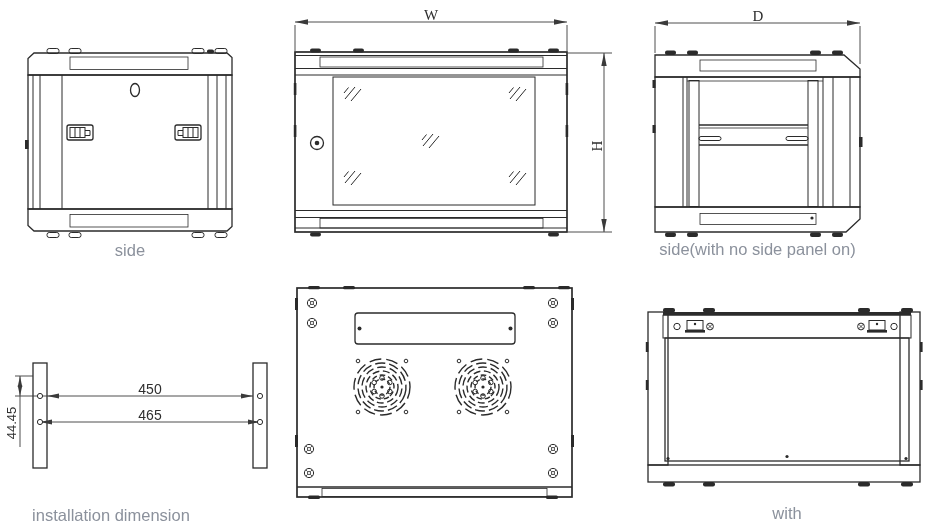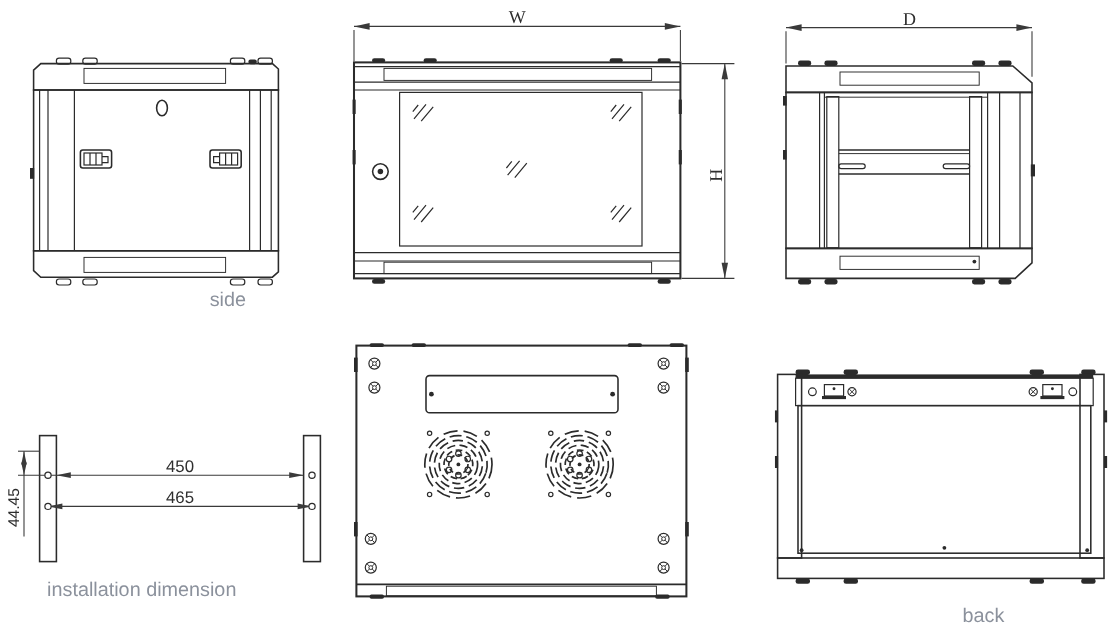--- a/index.html
+++ b/index.html
@@ -10,21 +10,21 @@
   .s1{stroke:#2b2b2b;stroke-width:1;fill:none}
   .s13{stroke:#2b2b2b;stroke-width:1.3;fill:none}
   .s16{stroke:#2b2b2b;stroke-width:1.7;fill:none}
   .fw{fill:#fff;stroke:#2b2b2b;stroke-width:1}
   .fd{fill:#2b2b2b;stroke:none}
   .dim{stroke:#3a3a3a;stroke-width:.9;fill:none}
   .arr{fill:#3a3a3a;stroke:none}
   .fan{stroke:#2b2b2b;stroke-width:1.4;fill:none}
   text.dimL{font-family:"Liberation Serif",serif;font-size:15px;fill:#2e2e2e;text-anchor:middle}
   text.dimN{font-family:"Liberation Sans",sans-serif;font-size:14px;fill:#2e2e2e;text-anchor:middle}
-  .viewlabel{position:absolute;color:#8b919c;font-size:16.5px;line-height:1.2;text-align:right}
+  .viewlabel{position:absolute;color:#8b919c;font-size:16.5px;line-height:1.2;text-align:center}
 </style>
 </head>
 <body>
 
 <div id="sheet">
 
   <svg width="0" height="0" style="position:absolute" aria-hidden="true">
     <defs>
       <pattern id="xh" patternUnits="userSpaceOnUse" width="5" height="11">
         <path d="M0,11 L5,0 M0,0 L5,11" stroke="#2b2b2b" stroke-width="1" fill="none"></path>
@@ -379,16 +379,17 @@
     </g>
     <g>
       <rect class="fd" x="2.8" y="39" width="2.6" height="10"></rect>
       <rect class="fd" x="2.8" y="77" width="2.6" height="10"></rect>
       <rect class="fd" x="277" y="39" width="2.6" height="10"></rect>
       <rect class="fd" x="277" y="77" width="2.6" height="10"></rect>
     </g>
   </svg>
 
   <div class="viewlabel" style="left:55px;top:241px;width:150px">side</div>
-  <div class="viewlabel" style="left:25px;top:483px;width:172px">installation dimension</div>
-  <div class="viewlabel" style="left:737px;top:504px;width:100px">back</div>
+  <div class="viewlabel" style="left:650px;top:240px;width:215px">side(with no side panel on)</div>
+  <div class="viewlabel" style="left:25px;top:506px;width:172px">installation dimension</div>
+  <div class="viewlabel" style="left:737px;top:504px;width:100px">with</div>
 
 </div>
 
 </body></html>

